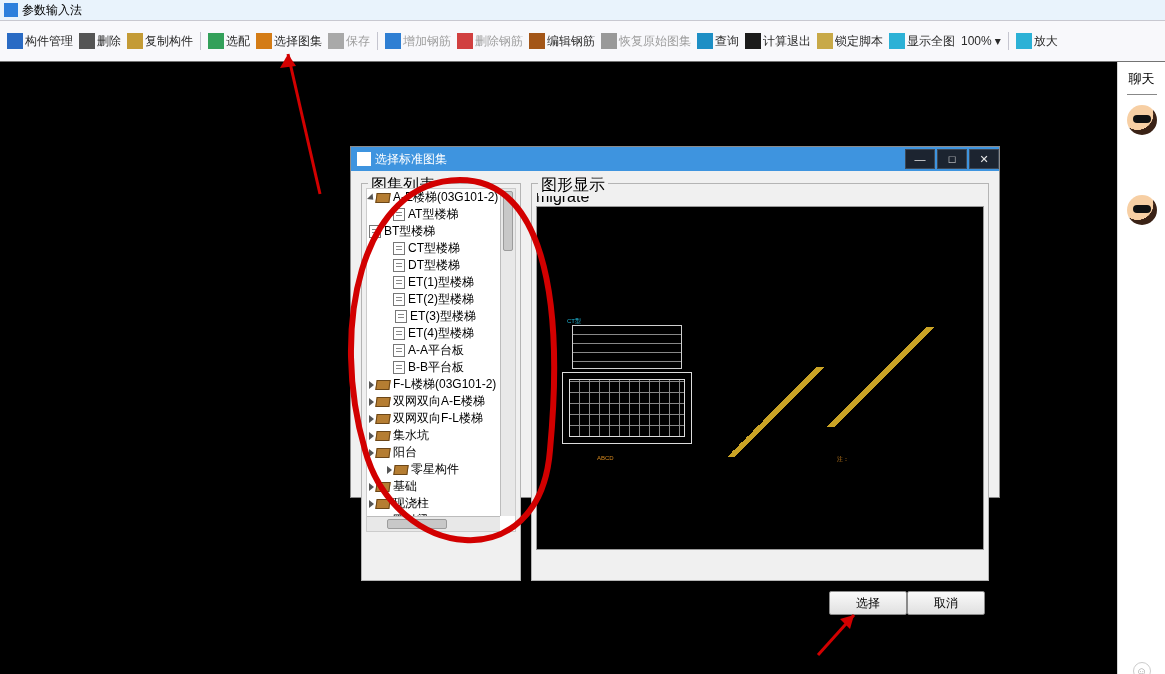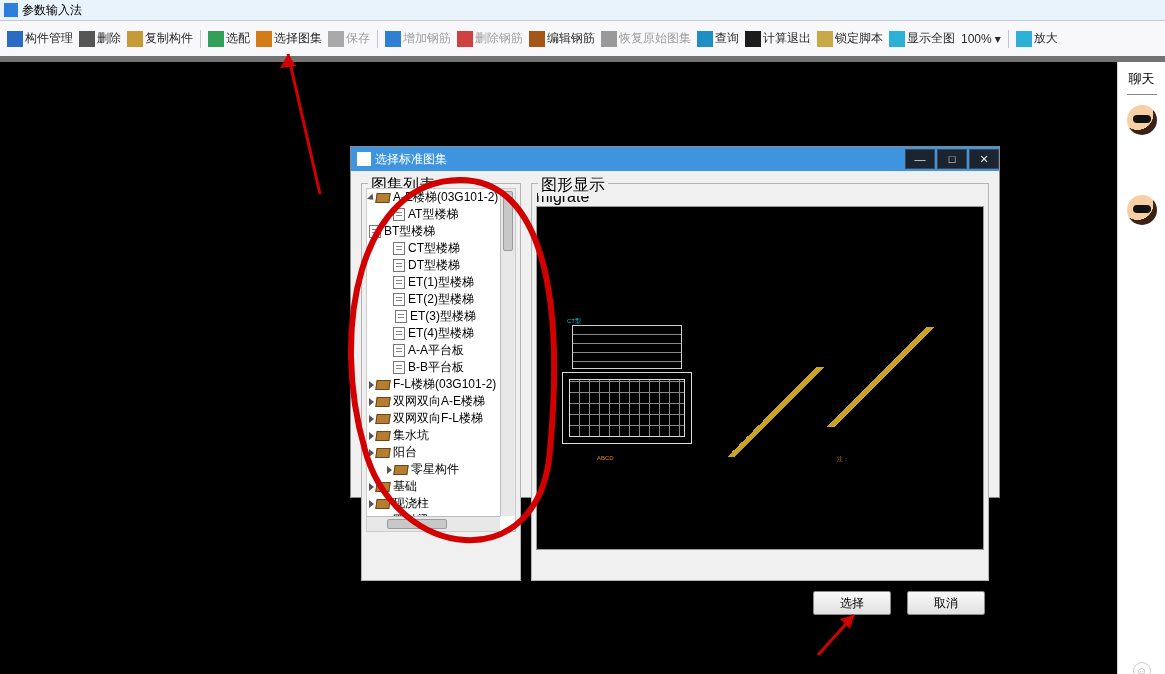--- a/index.html
+++ b/index.html
@@ -1,19 +1,19 @@
 <!DOCTYPE html>
 <html><head>
   <meta charset="utf-8">
   <style>
     * { margin:0; padding:0; box-sizing:border-box; font-family:"Microsoft YaHei","SimSun",sans-serif; }
     body { width:1165px; height:674px; position:relative; background:#fff; overflow:hidden; }
     .titlebar { height:20px; background:#e9f3fc; display:flex; align-items:center; padding:0 4px; font-size:12px; }
     .titlebar .tb-ico { width:14px; height:14px; background:#2c7fdc; margin-right:4px; display:inline-block; }
-    .toolbar { height:42px; background:#f8f8fb; border-top:1px solid #c8c8d0; border-bottom:6px solid #737373; display:flex; align-items:center; padding:16px 4px; font-size:12px; color:#2a2a2a; }
+    .toolbar { height:42px; background:#f8f8fb; border-top:1px solid #c8c8d0; border-bottom:1px solid #737373; display:flex; align-items:center; padding:16px 4px; font-size:12px; color:#2a2a2a; }
     .tbtn { display:flex; align-items:center; margin:0 3px; cursor:pointer; white-space:nowrap; }
     .tbtn .ico { width:16px; height:16px; margin-right:2px; display:inline-block; }
     .sep { width:1px; height:18px; background:#c5c5cf; margin:0 4px; }
     .dim { color:#9e9e9e; }
     .main { display:flex; height:628px; }
     .tree { width:210px; background:#fff; padding:4px 2px; font-size:12px; }
     .tree .row { display:flex; align-items:center; padding:1px 4px; }
     .tree .tri { display:inline-block; width:0; height:0; border-left:5px solid #555; border-top:4px solid transparent; border-bottom:4px solid transparent; margin-right:4px; transform:rotate(45deg); }
     .tree .dot { width:10px; height:10px; border:1px dotted #aaa; border-radius:50%; margin:0 4px 0 16px; position:relative; }
     .tree .dot::after{content:"";position:absolute;inset:2px;background:#f9d95b;border-radius:50%;}
@@ -38,21 +38,21 @@
     .list-tree .li .caret.open{transform:rotate(45deg);}
     .list-tree .li .bk{width:14px;height:10px;background:#b57d32;margin-right:3px;display:inline-block;border:1px solid #6b4618;transform:skewX(-8deg);}
     .list-tree .li .pg{width:12px;height:13px;border:1px solid #777;background:#fff;margin-right:3px;display:inline-block;position:relative;}
     .list-tree .li .pg::before,.list-tree .li .pg::after{content:"";position:absolute;left:2px;right:2px;height:1px;background:#888;}
     .list-tree .li .pg::before{top:3px;} .list-tree .li .pg::after{top:6px;}
     .list-tree .scroll{position:absolute;right:0;top:0;bottom:15px;width:15px;background:#e8e8e8;border-left:1px solid #bcbcbc;}
     .list-tree .thumb{position:absolute;left:2px;right:2px;top:2px;height:60px;background:#c8c8c8;border:1px solid #9c9c9c;border-radius:2px;}
     .list-tree .hscroll{position:absolute;left:0;right:15px;bottom:0;height:15px;background:#e8e8e8;border-top:1px solid #bcbcbc;}
     .list-tree .hthumb{position:absolute;top:2px;bottom:2px;left:20px;width:60px;background:#c8c8c8;border:1px solid #9c9c9c;border-radius:2px;}
     .preview{height:344px;background:#000;border:1px solid #999;position:relative;overflow:hidden;}
-    .dlg-foot{display:flex;justify-content:flex-end;padding:10px 14px;gap:16px;}
+    .dlg-foot{display:flex;justify-content:flex-end;padding:10px 14px;gap:0;}
     .btn{width:78px;height:24px;border:1px solid #8a8a8a;background:linear-gradient(#fafafa,#e0e0e0);font-size:12px;display:flex;align-items:center;justify-content:center;cursor:pointer;border-radius:2px;}
     
     .i-grid{background:#2a6bc4;} .i-x{background:#555;} .i-copy{background:#c49b36;} .i-cfg{background:#33a05a;}
     .i-sel{background:#d47c17;} .i-save{background:#a9a9a9;} .i-add{background:#2f7fd3;} .i-del{background:#d14040;}
     .i-edit{background:#a35618;} .i-restore{background:#999;} .i-find{background:#1e8fc5;} .i-calc{background:#1b1b1b;}
     .i-lock{background:#c8a948;} .i-full{background:#2cb1d6;} .i-zin{background:#2cb1d6;}
     
     .arrow{position:absolute;pointer-events:none;}
     .arrow svg path{stroke:#d20000;stroke-width:3;fill:none;}
     .arrowhead{fill:#d20000;}

